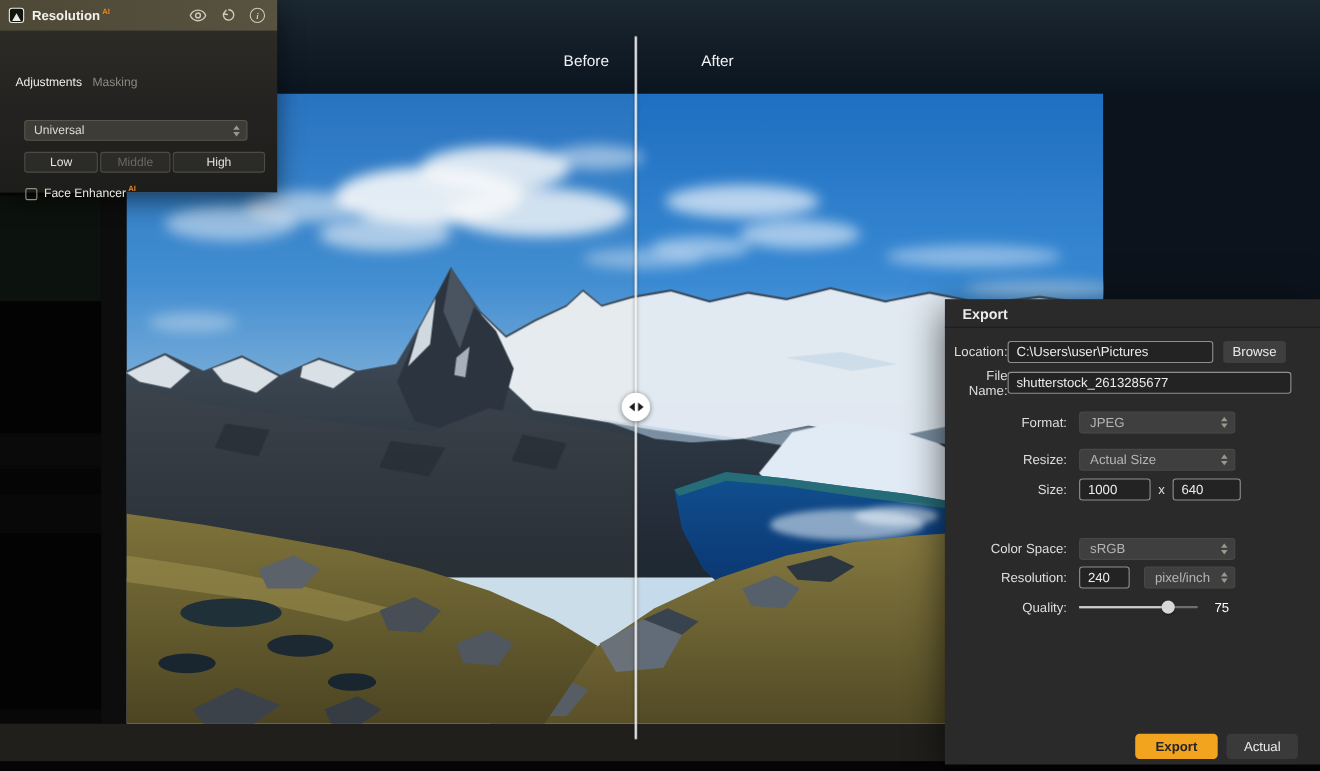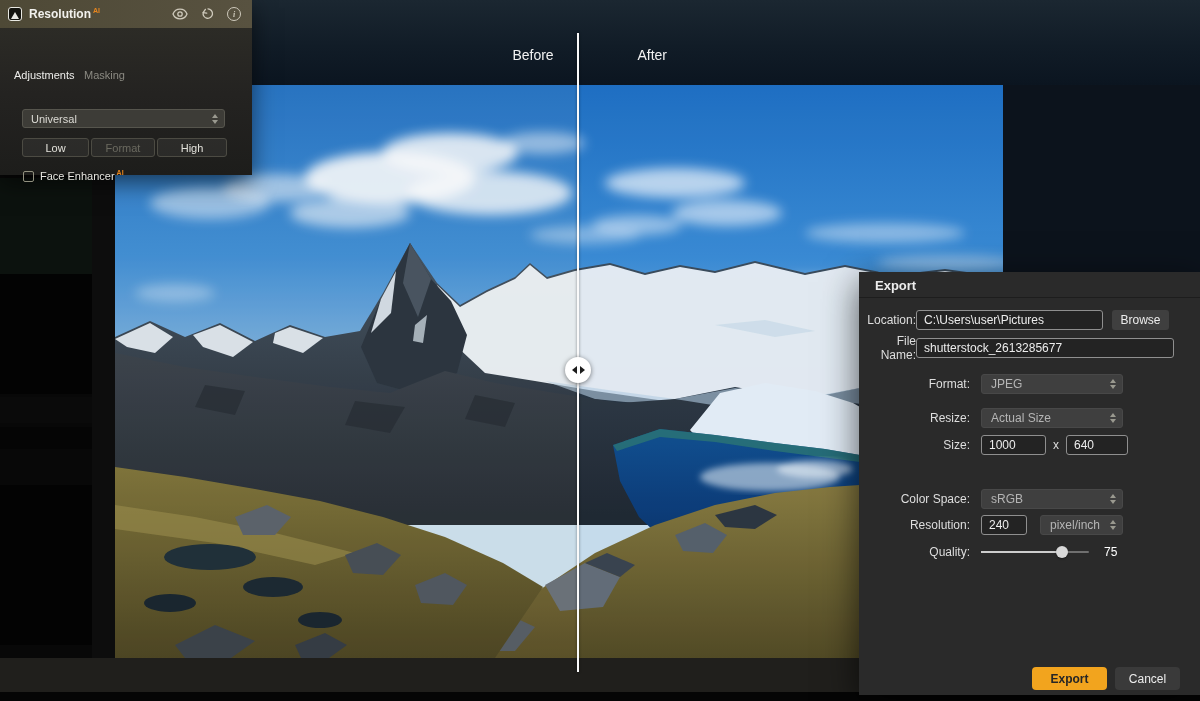--- a/index.html
+++ b/index.html
@@ -52,21 +52,21 @@
   .p-tab{position:absolute;top:41px;font-size:11px;}
   .tab-adj{left:14px;color:#ededea;}
   .tab-mask{left:84px;color:#8b8a82;}
   .p-dd{position:absolute;left:22px;top:81px;width:203px;height:19px;background:#3d3c37;border:1px solid #56554d;border-radius:3px;
         display:flex;align-items:center;padding:0 6px 0 8px;box-sizing:border-box;font-size:11px;color:#dcdbd5;}
   .chevs{margin-left:auto;display:flex;flex-direction:column;gap:2px;align-items:center;}
   .chv-u{width:0;height:0;border-left:3px solid transparent;border-right:3px solid transparent;border-bottom:4px solid #9a998f;}
   .chv-d{width:0;height:0;border-left:3px solid transparent;border-right:3px solid transparent;border-top:4px solid #9a998f;}
   .p-btn{position:absolute;top:110px;height:19px;background:rgba(255,255,255,.055);border:1px solid #4c4b43;border-radius:3px;
          font-size:11px;display:flex;align-items:center;justify-content:center;box-sizing:border-box;color:#e3e2db;}
-  .pb-low{left:22px;width:67px;} .pb-mid{left:91px;width:64px;color:#6b6a60;} .pb-high{left:157px;width:70px;}
+  .pb-low{left:22px;width:67px;} .pb-mid{left:91px;width:64px;color:#6b6a60;} .pb-high{left:157px;width:84px;}
   .p-check{position:absolute;left:23px;top:143px;width:11px;height:11px;border:1px solid #91907f;border-radius:2px;box-sizing:border-box;background:transparent;}
   .p-check-label{position:absolute;left:40px;top:141px;font-size:11px;color:#e8e7e1;}
 
   
   .dlg{left:859px;top:272px;width:341px;height:423px;background:#2a2a2a;z-index:30;box-shadow:0 10px 34px rgba(0,0,0,.65);}
   .dlg-head{position:absolute;left:0;top:0;width:341px;height:26px;border-bottom:1px solid #1d1d1d;
             font-size:13px;font-weight:bold;color:#ececec;line-height:27px;padding-left:16px;box-sizing:border-box;}
   .dlg-row{position:absolute;left:0;display:flex;align-items:center;height:20px;}
   .dlg-label{font-size:12px;color:#dedede;text-align:right;flex:none;}
   .g1 .dlg-label{width:57px;margin-right:0;text-align:right;}
@@ -266,21 +266,21 @@
       <span class="p-tab tab-adj">Adjustments</span>
       <span class="p-tab tab-mask">Masking</span>
       <div class="p-dd">
         <span>Universal</span>
         <span class="chevs">
             <span class="chv-u"></span>
             <span class="chv-d"></span>
           </span>
       </div>
       <div class="p-btn pb-low">Low</div>
-      <div class="p-btn pb-mid">Format</div>
+      <div class="p-btn pb-mid">Middle</div>
       <div class="p-btn pb-high">High</div>
       <span class="p-check"></span>
       <span class="p-check-label"><span>Face Enhancer</span><span class="sup-ai" style="color:#e8861e">AI</span></span>
     </div>
   </div>
 
   <div class="abs dlg">
     <div class="dlg-head">Export</div>
 
     <div class="dlg-row g1 r-loc">
@@ -350,16 +350,16 @@
     <div class="dlg-row g2 r-quality">
       <span class="dlg-label">Quality:</span>
       <div class="q-track">
         <div class="q-fill" style="width: 75%;"></div>
         <div class="q-thumb" style="left: calc(75% - 6px);"></div>
       </div>
       <span class="q-val">75</span>
     </div>
 
     <button class="dlg-btn btn-export" style="background: rgb(242, 164, 30);">Export</button>
-    <button class="dlg-btn btn-cancel">Cancel</button>
+    <button class="dlg-btn btn-cancel">Actual</button>
   </div>
 
 </div>
 
 </body></html>

